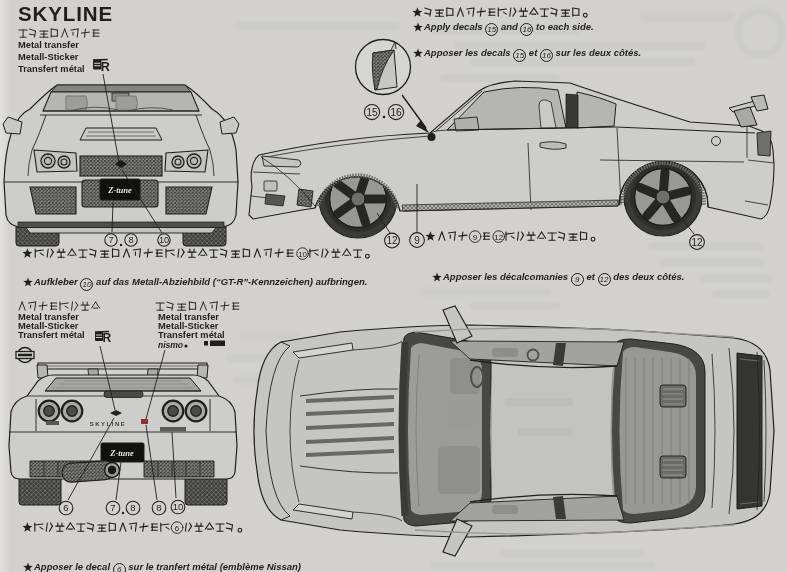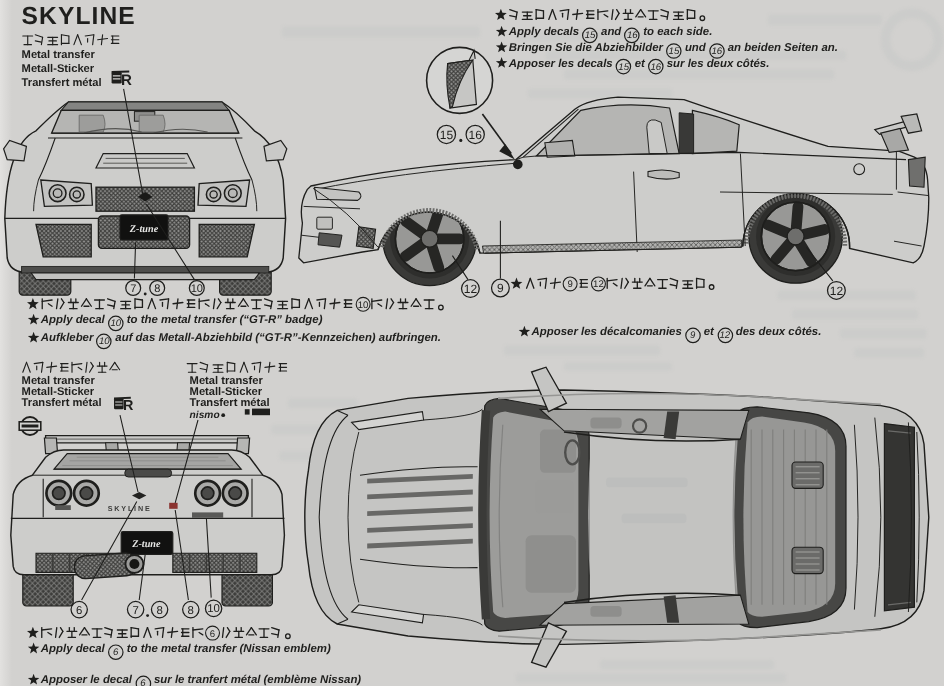--- a/index.html
+++ b/index.html
@@ -648,42 +648,33 @@
 <path d="M226.4,523.0 L232.5,525.0"></path>
 <path d="M232.5,525.0 L231.5,531.2"></path>
 <path d="M226.4,528.1 L231.5,529.1"></path>
 <circle cx="239.9" cy="530.2" r="1.9" fill="none"></circle>
 </g>
 </svg>
 <div class="t title" style="left:18px;top:2px">SKYLINE</div>
 <div class="t lt" style="left:18px;top:40px">Metal transfer</div>
 <div class="t lt" style="left:18px;top:52px">Metall-Sticker</div>
 <div class="t lt" style="left:18px;top:64px">Transfert métal</div>
-<div class="t ins" style="left:23px;top:261px"><span class="st"><svg width="10" height="10" viewBox="0 0 10 10">
-          <path d="M5.0,0.5 L6.2,3.8 L9.8,4.0 L7.0,6.1 L7.9,9.5 L5.0,7.6 L2.1,9.5 L3.0,6.1 L0.2,4.0 L3.8,3.8 Z" fill="#1f1f1d"></path>
-        </svg></span>Apply decal <span class="cn">10</span> to the metal transfer (“GT-R” badge)</div>
 <div class="t ins" style="left:23px;top:276px"><span class="st"><svg width="10" height="10" viewBox="0 0 10 10">
           <path d="M5.0,0.5 L6.2,3.8 L9.8,4.0 L7.0,6.1 L7.9,9.5 L5.0,7.6 L2.1,9.5 L3.0,6.1 L0.2,4.0 L3.8,3.8 Z" fill="#1f1f1d"></path>
         </svg></span>Aufkleber <span class="cn">10</span> auf das Metall-Abziehbild (“GT-R”-Kennzeichen) aufbringen.</div>
 <div class="t ins" style="left:413px;top:21px"><span class="st"><svg width="10" height="10" viewBox="0 0 10 10">
           <path d="M5.0,0.5 L6.2,3.8 L9.8,4.0 L7.0,6.1 L7.9,9.5 L5.0,7.6 L2.1,9.5 L3.0,6.1 L0.2,4.0 L3.8,3.8 Z" fill="#1f1f1d"></path>
         </svg></span>Apply decals <span class="cn">15</span> and <span class="cn">16</span> to each side.</div>
-<div class="t ins" style="left:413px;top:34px"><span class="st"><svg width="10" height="10" viewBox="0 0 10 10">
-          <path d="M5.0,0.5 L6.2,3.8 L9.8,4.0 L7.0,6.1 L7.9,9.5 L5.0,7.6 L2.1,9.5 L3.0,6.1 L0.2,4.0 L3.8,3.8 Z" fill="#1f1f1d"></path>
-        </svg></span>Bringen Sie die Abziehbilder <span class="cn">15</span> und <span class="cn">16</span> an beiden Seiten an.</div>
 <div class="t ins" style="left:413px;top:47px"><span class="st"><svg width="10" height="10" viewBox="0 0 10 10">
           <path d="M5.0,0.5 L6.2,3.8 L9.8,4.0 L7.0,6.1 L7.9,9.5 L5.0,7.6 L2.1,9.5 L3.0,6.1 L0.2,4.0 L3.8,3.8 Z" fill="#1f1f1d"></path>
         </svg></span>Apposer les decals <span class="cn">15</span> et <span class="cn">16</span> sur les deux côtés.</div>
 <div class="t ins" style="left:432px;top:271px"><span class="st"><svg width="10" height="10" viewBox="0 0 10 10">
           <path d="M5.0,0.5 L6.2,3.8 L9.8,4.0 L7.0,6.1 L7.9,9.5 L5.0,7.6 L2.1,9.5 L3.0,6.1 L0.2,4.0 L3.8,3.8 Z" fill="#1f1f1d"></path>
         </svg></span>Apposer les décalcomanies <span class="cn">9</span> et <span class="cn">12</span> des deux côtés.</div>
 <div class="t lt" style="left:18px;top:312px">Metal transfer</div>
 <div class="t lt2" style="left:18px;top:321px">Metall-Sticker</div>
 <div class="t lt2" style="left:18px;top:330px">Transfert métal</div>
 <div class="t lt" style="left:158px;top:312px">Metal transfer</div>
 <div class="t lt2" style="left:158px;top:321px">Metall-Sticker</div>
 <div class="t lt2" style="left:158px;top:330px">Transfert métal</div>
-<div class="t ins" style="left:23px;top:535px"><span class="st"><svg width="10" height="10" viewBox="0 0 10 10">
-          <path d="M5.0,0.5 L6.2,3.8 L9.8,4.0 L7.0,6.1 L7.9,9.5 L5.0,7.6 L2.1,9.5 L3.0,6.1 L0.2,4.0 L3.8,3.8 Z" fill="#1f1f1d"></path>
-        </svg></span>Apply decal <span class="cn">6</span> to the metal transfer (Nissan emblem)</div>
 <div class="t ins" style="left:23px;top:561px"><span class="st"><svg width="10" height="10" viewBox="0 0 10 10">
           <path d="M5.0,0.5 L6.2,3.8 L9.8,4.0 L7.0,6.1 L7.9,9.5 L5.0,7.6 L2.1,9.5 L3.0,6.1 L0.2,4.0 L3.8,3.8 Z" fill="#1f1f1d"></path>
         </svg></span>Apposer le decal <span class="cn">6</span> sur le tranfert métal (emblème Nissan)</div>
 </div>
 </body></html>

